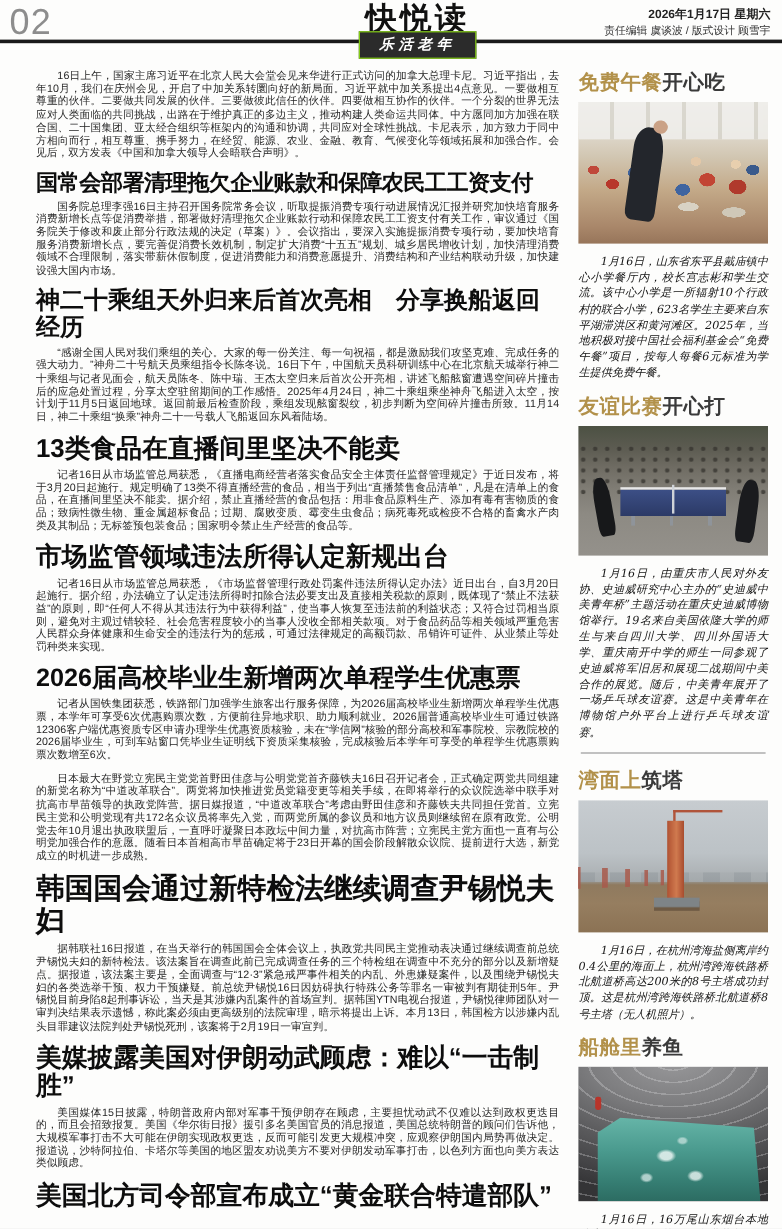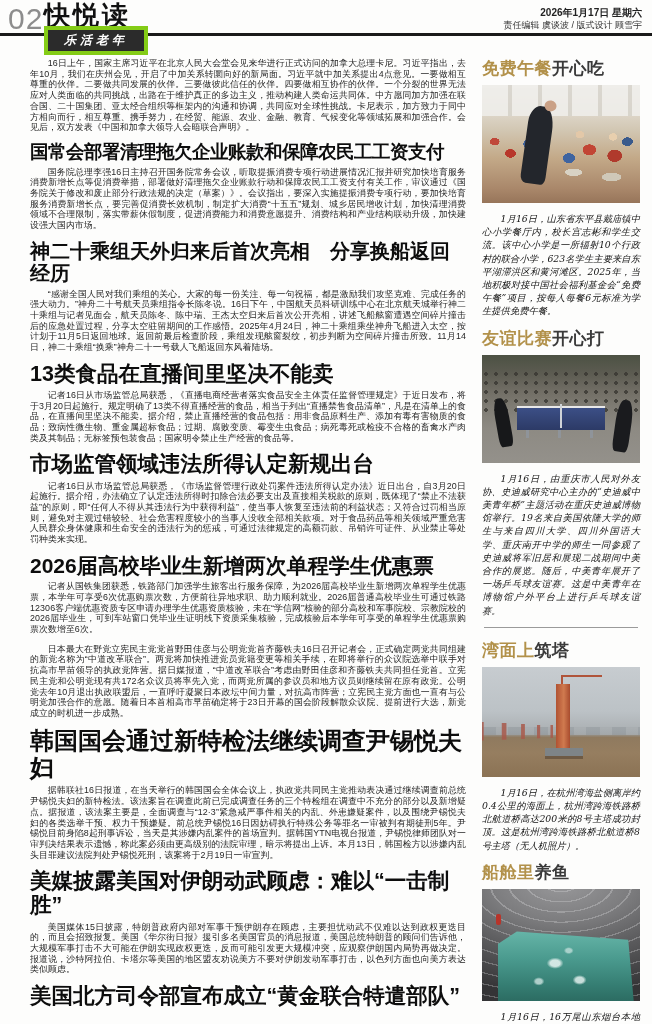--- a/index.html
+++ b/index.html
@@ -6,26 +6,26 @@
   html,body { background:#e9e9e9; }
   .page {
     width:652px; height:1024px; background:#fdfdfc; margin:0 auto;
     font-family:"Liberation Sans","DejaVu Sans",sans-serif; color:#1c1c1c;
     position:relative; overflow:hidden;
   }
   
   .masthead { position:relative; height:54px; padding:0 10px; }
   .masthead-rule { position:absolute; left:0; right:0; top:33px; height:3px; background:#1a1a1a; }
   .page-number { position:absolute; left:8px; top:2px; font-size:30px; color:#8d8d8d; letter-spacing:1px; }
-  .masthead-center { position:absolute; left:0; right:0; top:0; text-align:left;margin-left:44px; }
+  .masthead-center { position:absolute; left:0; right:0; top:0; text-align:center;margin-left:44px; }
   .masthead-title { font-size:26px; font-weight:900; color:#111; letter-spacing:3px; line-height:30px; }
   .masthead-logo {
     display:inline-block; background:#2b2b2b; color:#fff; font-family:"DejaVu Serif",serif;
     font-style:italic; font-weight:bold; font-size:12px; padding:2px 16px; letter-spacing:4px;
-    position:relative; top:-4px; border:4px solid #84cc16;
+    position:relative; top:-4px; border:1px solid #84cc16;
   }
   .issue-info { position:absolute; right:10px; top:6px; text-align:right; }
   .issue-date { font-size:10px; font-weight:bold; color:#222; line-height:13px; }
   .issue-staff { font-size:9px; color:#333; line-height:13px; }
   
   .content { display:flex; padding:4px 12px 0 30px; gap:16px; }
   .articles-col { width:436px; }
   .photo-col { width:158px; }
   
   .article { margin-bottom:9px; }

